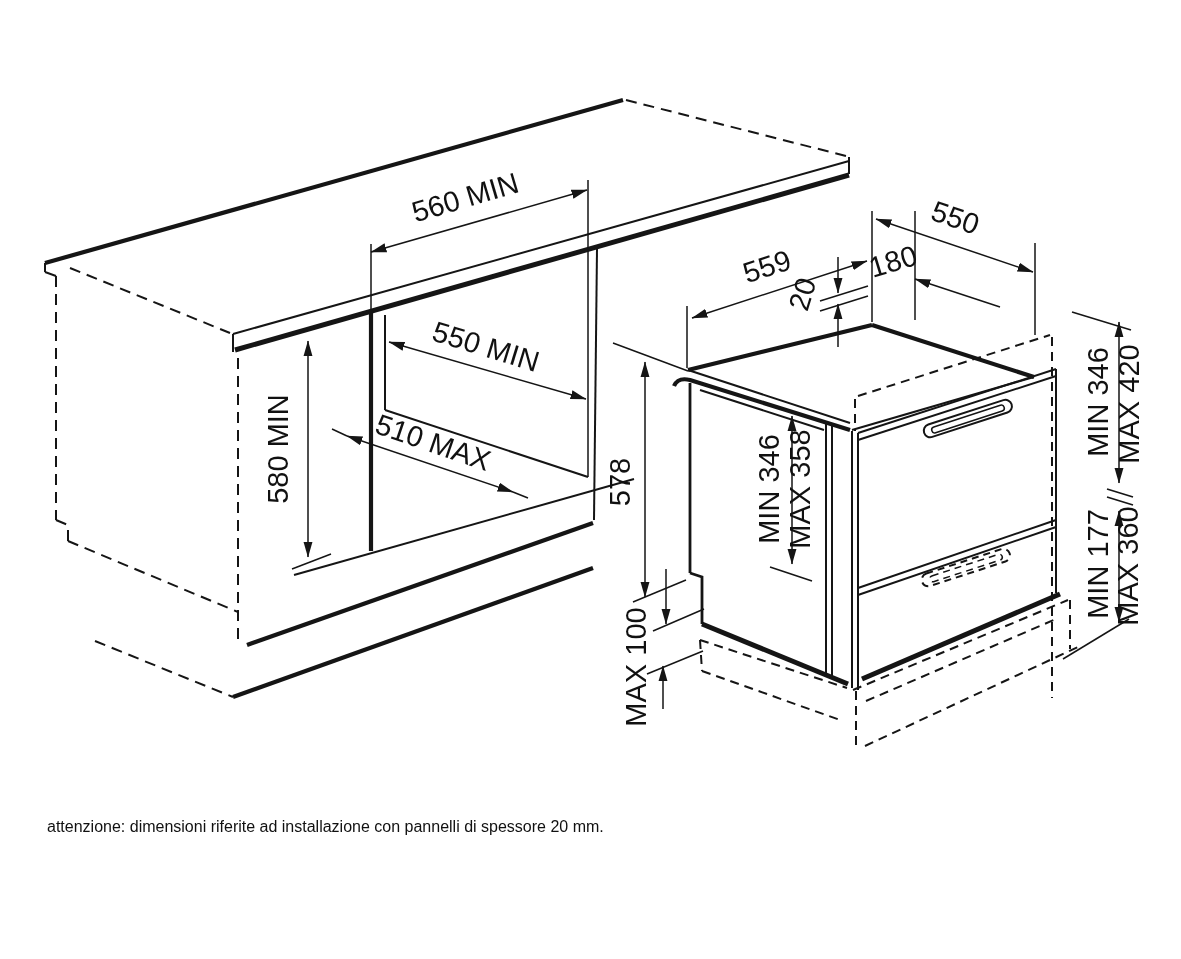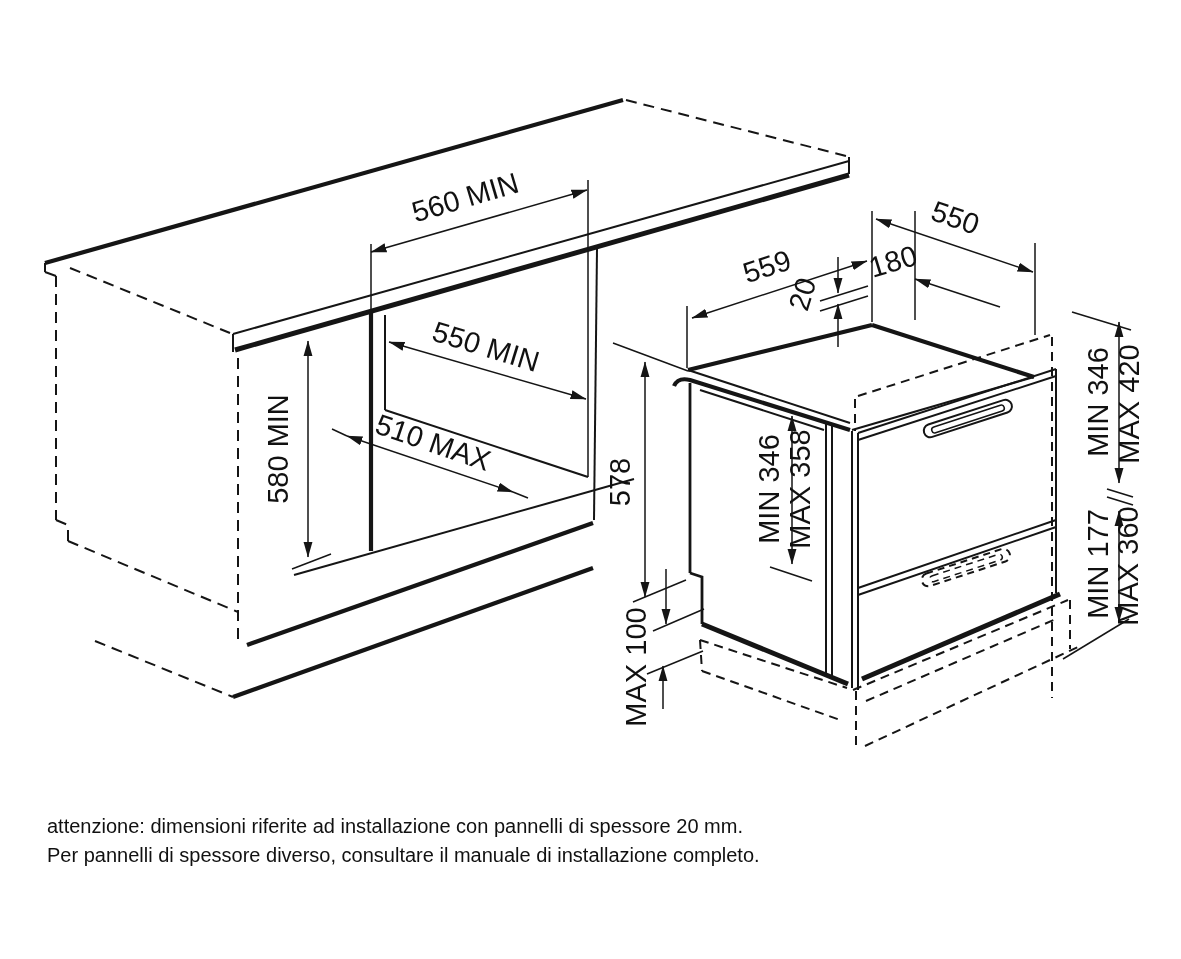--- a/index.html
+++ b/index.html
@@ -9,21 +9,21 @@
   svg text{font-family:"Liberation Sans",sans-serif;fill:#111;font-size:29px;}
   .ln{stroke:#151515;fill:none;}
   .w1{stroke-width:1.5px;}   
   .w2{stroke-width:2px;}     
   .w3{stroke-width:2.8px;}   
   .w4{stroke-width:4.2px;}   
   .w5{stroke-width:5px;}     
   .dashA{stroke-dasharray:11 7;}  
   .dashB{stroke-dasharray:9 6;}   
   .dashC{stroke-dasharray:7 5;}   
-  #note{position:absolute;left:47px;top:812px;color:#111;font-size:20px;line-height:29px;}
+  #note{position:absolute;left:47px;top:812px;color:#111;font-size:16px;line-height:29px;}
 </style>
 </head>
 <body>
 
 <div id="stage">
 
 <svg width="1181" height="959" viewBox="0 0 1181 959">
   <defs>
     <marker id="arr" viewBox="0 0 14 8" refX="13.5" refY="4" markerWidth="16" markerHeight="10" orient="auto-start-reverse" markerUnits="userSpaceOnUse">
       <path d="M0,0 L14,4 L0,8 Z" fill="#151515"></path>
@@ -208,16 +208,15 @@
       <line class="ln w1" x1="666" y1="569" x2="666" y2="624" marker-end="url(#arr)"></line>
       <line class="ln w1" x1="647" y1="674" x2="703" y2="651"></line>
       <line class="ln w1" x1="663" y1="709" x2="663" y2="666" marker-end="url(#arr)"></line>
       <text text-anchor="middle" transform="translate(646,667) rotate(-90)">MAX 100</text>
     </g>
   </g>
 </svg>
 
   <div id="note">
     <div>attenzione: dimensioni riferite ad installazione con pannelli di spessore 20 mm.</div>
-    <div>Per pannelli di spessore diverso, consultare il manuale di installazione completo.</div>
   </div>
 
 </div>
 
 </body></html>

